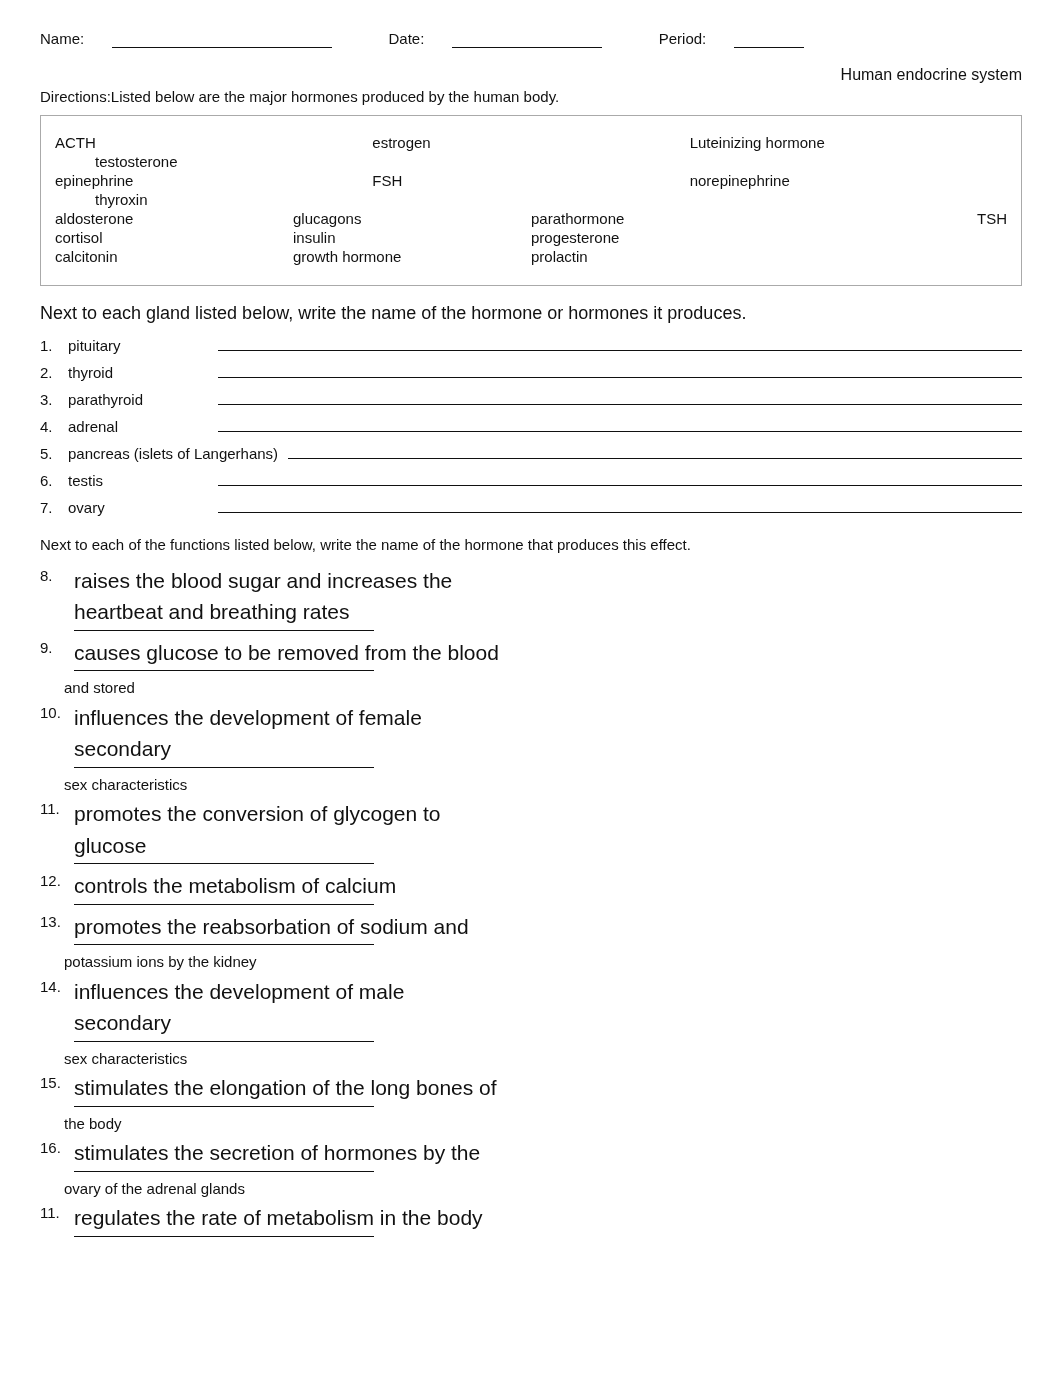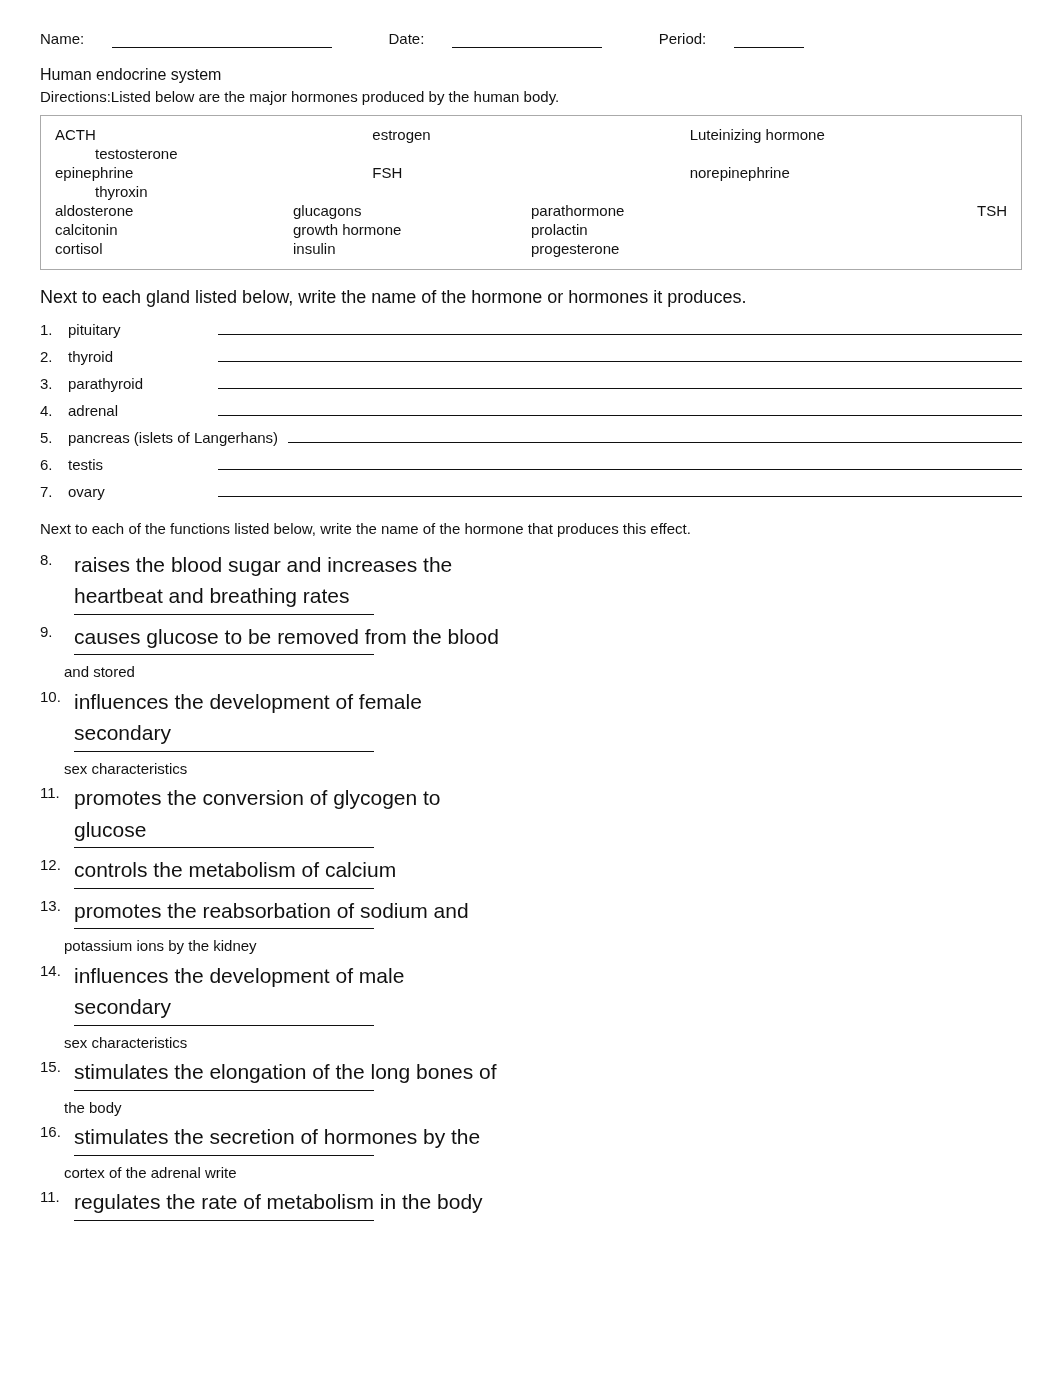--- a/index.html
+++ b/index.html
@@ -22,35 +22,35 @@
     .underline-field {
       display: inline-block;
       border-bottom: 1px solid #111;
       min-width: 200px;
       margin-left: 4px;
     }
     .underline-short {
       min-width: 80px;
     }
     .title-section {
-      text-align: left;
+      text-align: right;
       margin-bottom: 4px;
     }
     .title-section .title {
       font-size: 16px;
       font-weight: normal;
     }
     .directions-line {
       display: flex;
       margin-bottom: 10px;
       font-size: 15px;
     }
     .word-bank {
       border: 1px solid #aaa;
-      padding: 10px 14px;
+      padding: 18px 14px;
       margin-bottom: 14px;
     }
     .word-bank-row {
       display: flex;
       gap: 0;
       margin-bottom: 2px;
     }
     .word-col {
       flex: 1;
     }
@@ -177,32 +177,32 @@
   </div>
 
   <div class="word-bank-row">
     <span class="word-col">aldosterone</span>
     <span class="word-col">glucagons</span>
     <span class="word-col">parathormone</span>
     <span class="word-col" style="text-align:right;">TSH</span>
   </div>
 
   <div class="word-bank-row">
+    <span class="word-col">cortisol</span>
+    <span class="word-col">insulin</span>
+    <span class="word-col">progesterone</span>
+    <span class="word-col"></span>
+  </div>
+
+  <div class="word-bank-row">
     <span class="word-col">calcitonin</span>
     <span class="word-col">growth hormone</span>
     <span class="word-col">prolactin</span>
     <span class="word-col"></span>
   </div>
-
-  <div class="word-bank-row">
-    <span class="word-col">cortisol</span>
-    <span class="word-col">insulin</span>
-    <span class="word-col">progesterone</span>
-    <span class="word-col"></span>
-  </div>
 </div>
 
 <div class="section-instruction">Next to each gland listed below, write the name of the hormone or hormones it produces.</div>
 
 <ul class="numbered-list">
   <li>
     <span class="num">1.</span>
     <span class="item-label">pituitary</span>
     <span class="answer-line"></span>
   </li>
@@ -328,21 +328,21 @@
   </div>
 
   <div class="func-item">
     <div class="func-row">
       <span class="func-num">16.</span>
       <span class="func-text">stimulates the secretion of hormones by the</span>
     </div>
     <div class="func-line-wrap">
       <span class="func-answer-line"></span>
     </div>
-    <div class="continuation-text">cortex of the adrenal write</div>
+    <div class="continuation-text">ovary of the adrenal glands</div>
   </div>
 
   <div class="func-item">
     <div class="func-row">
       <span class="func-num">11.</span>
       <span class="func-text">regulates the rate of metabolism in the body</span>
     </div>
     <div class="func-line-wrap">
       <span class="func-answer-line"></span>
     </div>

